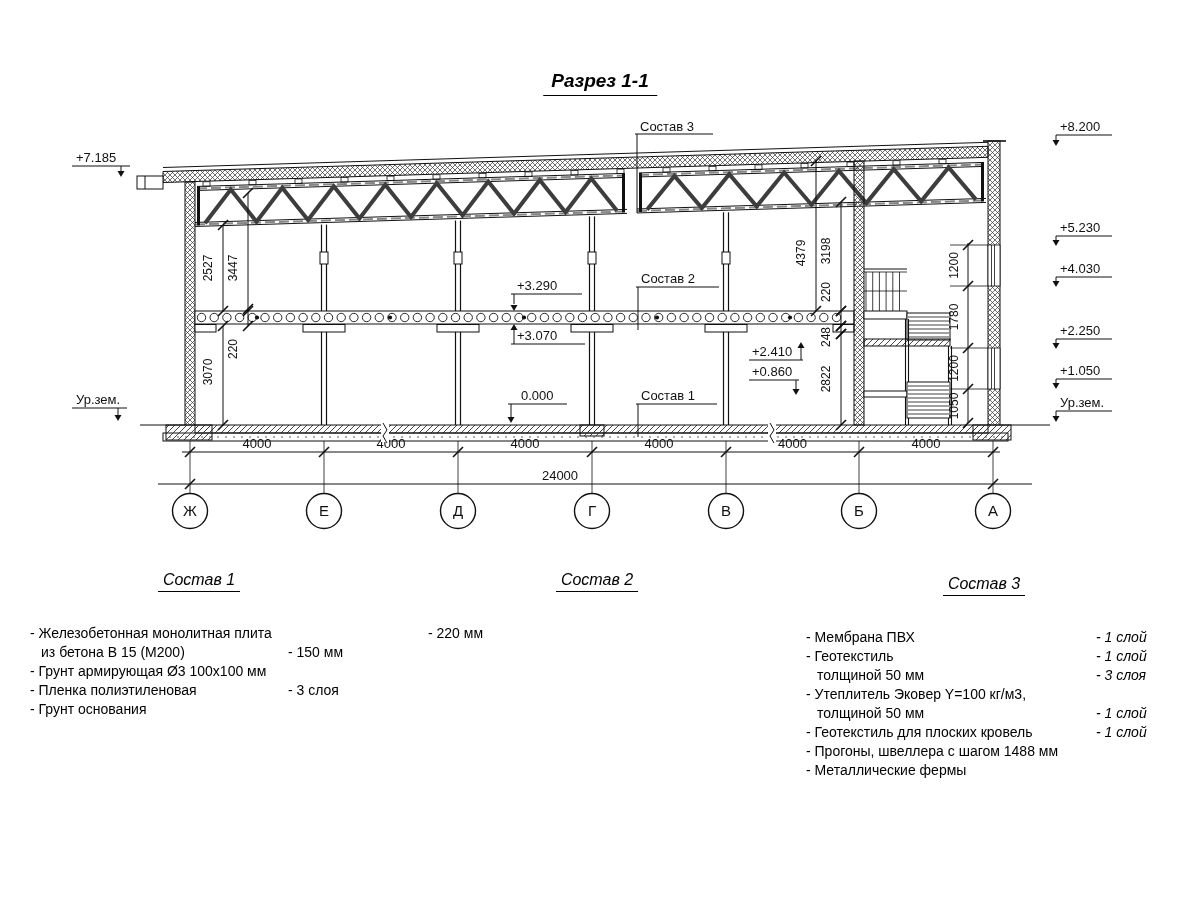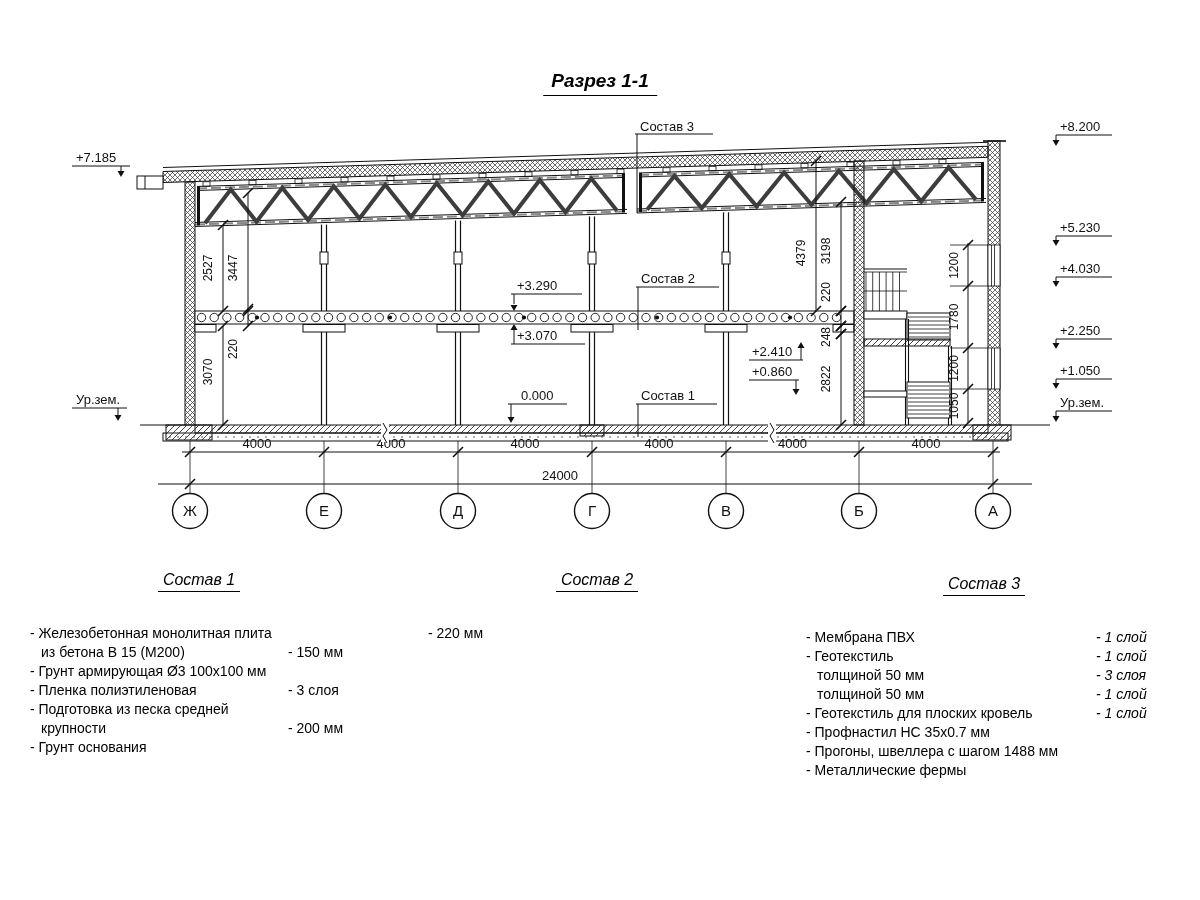--- a/index.html
+++ b/index.html
@@ -410,27 +410,20 @@
           <div class="val"></div>
         </div>
         <div class="item">
           <div class="lines">
             <div class="first">- Пленка полиэтиленовая</div>
           </div>
           <div class="val">-  3 слоя</div>
         </div>
         <div class="item">
           <div class="lines">
-            <div class="first">- Подготовка из песка средней</div>
-            <div class="cont">крупности</div>
-          </div>
-          <div class="val">- 200 мм</div>
-        </div>
-        <div class="item">
-          <div class="lines">
             <div class="first">- Грунт основания</div>
           </div>
           <div class="val"></div>
         </div>
       </div>
       <div class="lblock lb1">
         <div class="lhead-wrap"><div class="lhead">Состав 2</div></div>
         <div class="item">
           <div class="val">- 220 мм</div>
         </div>
@@ -450,35 +443,30 @@
           <div class="val">- 1 слой</div>
         </div>
         <div class="item">
           <div class="lines">
             <div class="cont">толщиной 50 мм</div>
           </div>
           <div class="val">- 3 слоя</div>
         </div>
         <div class="item">
           <div class="lines">
+            <div class="first">- Утеплитель Эковер Y=100 кг/м3,</div>
             <div class="cont">толщиной 50 мм</div>
           </div>
           <div class="val">- 1 слой</div>
         </div>
         <div class="item">
           <div class="lines">
             <div class="first">- Геотекстиль для плоских кровель</div>
           </div>
           <div class="val">- 1 слой</div>
-        </div>
-        <div class="item">
-          <div class="lines">
-            <div class="first">- Профнастил НС 35х0.7 мм</div>
-          </div>
-          <div class="val"></div>
         </div>
         <div class="item">
           <div class="lines">
             <div class="first">- Прогоны, швеллера с шагом 1488 мм</div>
           </div>
           <div class="val"></div>
         </div>
         <div class="item">
           <div class="lines">
             <div class="first">- Металлические фермы</div>

